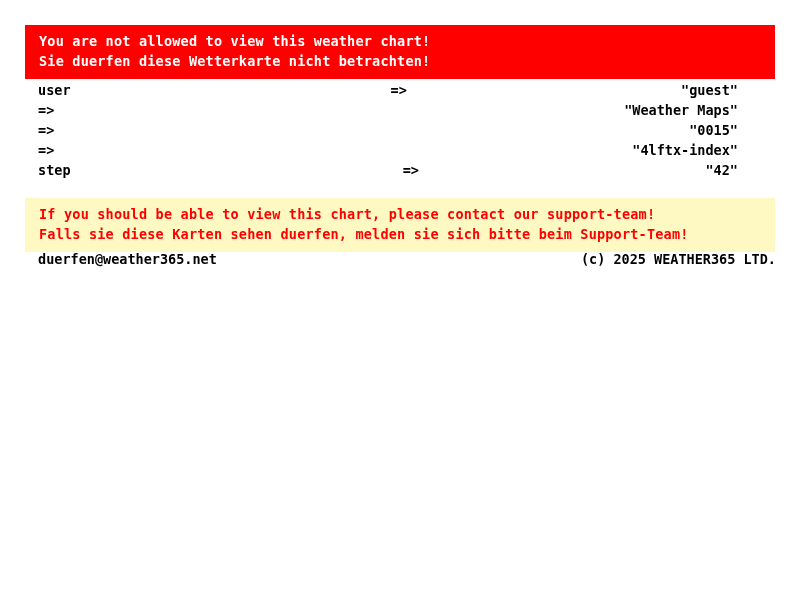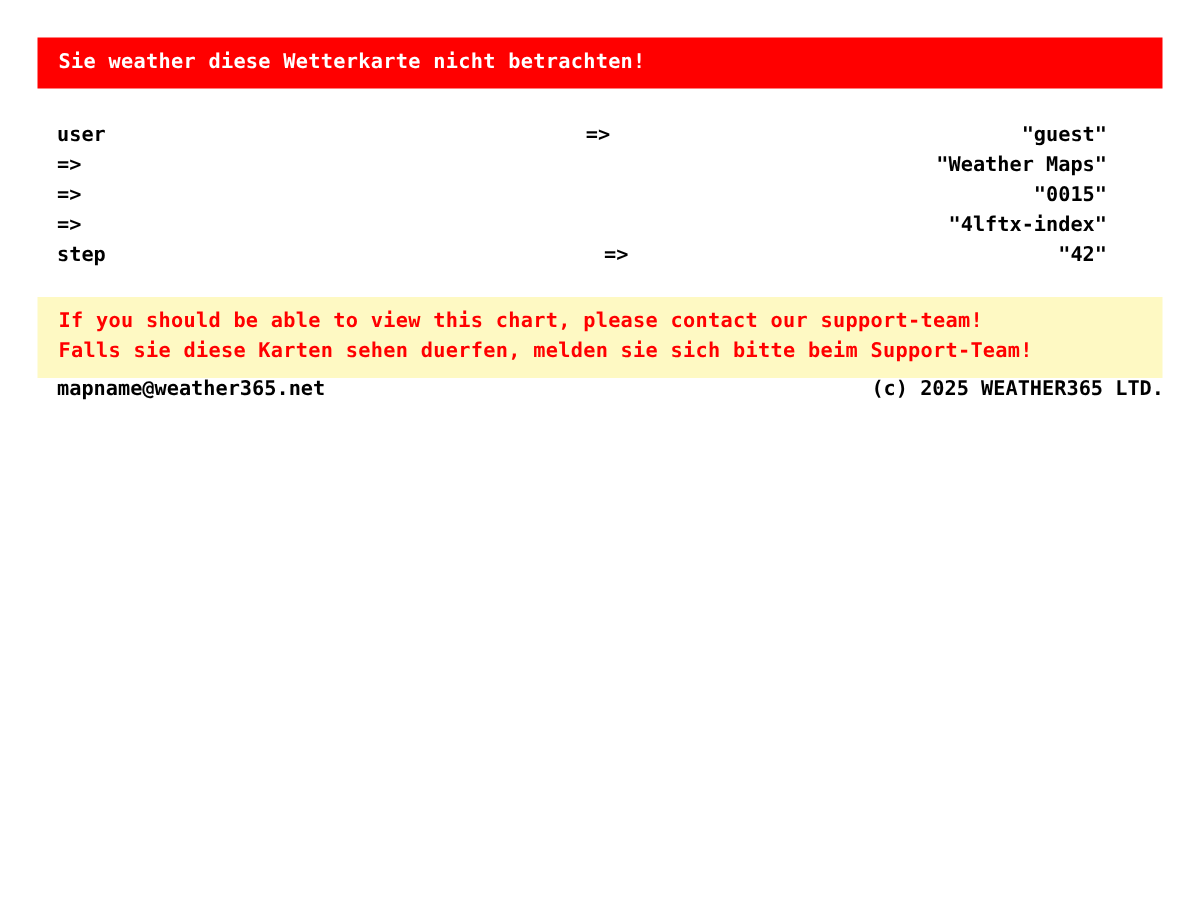--- a/index.html
+++ b/index.html
@@ -83,21 +83,22 @@
   .footer-right {
     text-align: left;
   }
 </style>
 </head>
 <body>
 
 <div class="page">
 
   <div class="banner banner-error">
-    <div class="banner-line">Sie weather diese Wetterkarte nicht betrachten!</div>
+    <div class="banner-line">You are not allowed to view this weather chart!</div>
+    <div class="banner-line">Sie duerfen diese Wetterkarte nicht betrachten!</div>
   </div>
 
   <div class="params">
     <div class="param-row">
       <span class="param-key">user</span>
       <span class="param-arrow">=&gt;</span>
       <span class="param-val">"guest"</span>
     </div>
     <div class="param-row">
       <span class="param-arrow">=&gt;</span>
@@ -117,17 +118,17 @@
       <span class="param-val">"42"</span>
     </div>
   </div>
 
   <div class="banner banner-ok">
     <div class="banner-line">If you should be able to view this chart, please contact our support-team!</div>
     <div class="banner-line">Falls sie diese Karten sehen duerfen, melden sie sich bitte beim Support-Team!</div>
   </div>
 
   <div class="footer">
-    <span>mapname@weather365.net</span>
+    <span>duerfen@weather365.net</span>
     <span class="footer-right">(c) 2025 WEATHER365 LTD.</span>
   </div>
 
 </div>
 
 </body></html>

